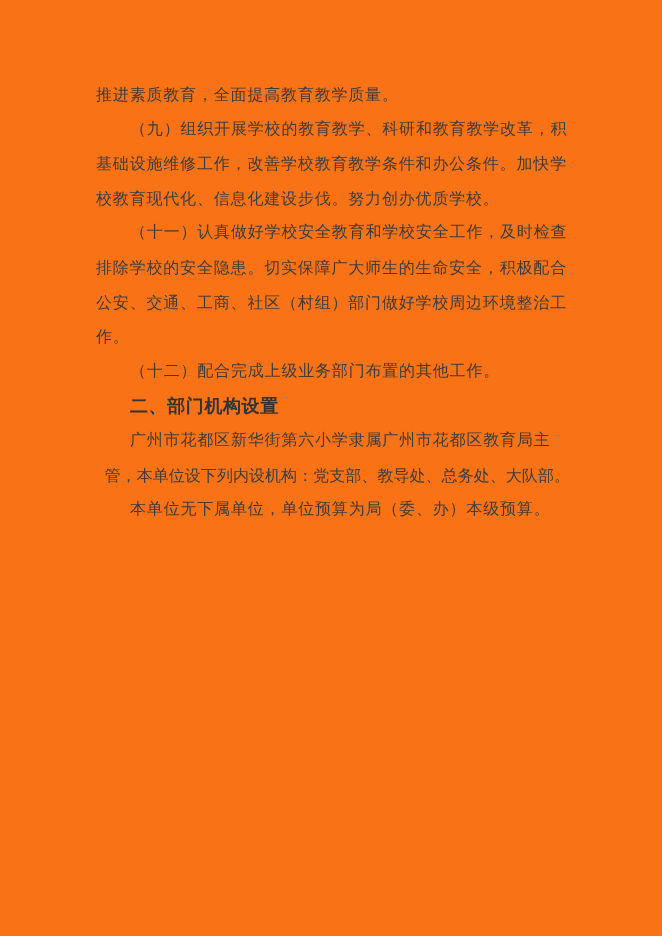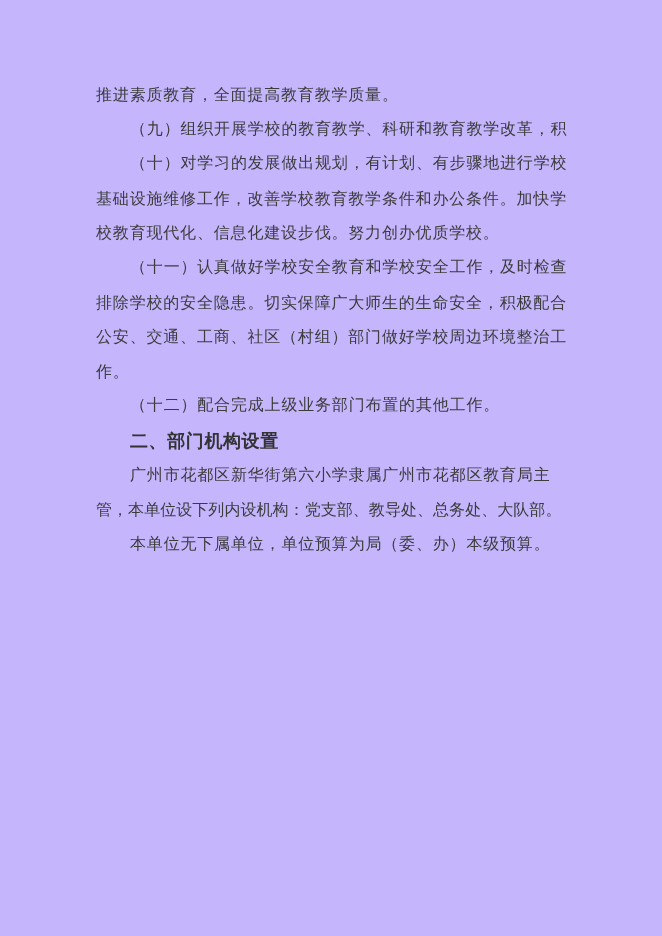--- a/index.html
+++ b/index.html
@@ -7,56 +7,56 @@
     padding: 0;
     width: 662px;
     height: 936px;
     background: #ffffff;
     overflow: hidden;
   }
   .page {
     position: relative;
     width: 662px;
     height: 936px;
-    background: #c4b5fd;
+    background: #f97316;
     box-sizing: border-box;
     padding: 78px 92px 0 96px;
     font-family: "Liberation Serif", "DejaVu Serif", serif;
     color: #3c3c3c;
   }
   .line {
     height: 34.6px;
     line-height: 34.6px;
     font-size: 16px;
     letter-spacing: 0.82px;
     white-space: nowrap;
     text-align: left;
   }
   .indent {
     padding-left: 34px;
     font-family: Liberation Mono, monospace;
   }
   .tight {
     letter-spacing: 0.05px;
+    text-align: right;
   }
   .heading {
     font-family: Liberation Sans, sans-serif;
     font-weight: bold;
     font-size: 18px;
     letter-spacing: 0.6px;
     color: #333333;
   }
 </style>
 </head>
 <body>
 
 <div class="page">
   <div class="line">推进素质教育，全面提高教育教学质量。</div>
   <div class="line indent">（九）组织开展学校的教育教学、科研和教育教学改革，积</div>
-  <div class="line indent">（十）对学习的发展做出规划，有计划、有步骤地进行学校</div>
   <div class="line">基础设施维修工作，改善学校教育教学条件和办公条件。加快学</div>
   <div class="line">校教育现代化、信息化建设步伐。努力创办优质学校。</div>
   <div class="line indent">（十一）认真做好学校安全教育和学校安全工作，及时检查</div>
   <div class="line">排除学校的安全隐患。切实保障广大师生的生命安全，积极配合</div>
   <div class="line">公安、交通、工商、社区（村组）部门做好学校周边环境整治工</div>
   <div class="line">作。</div>
   <div class="line indent">（十二）配合完成上级业务部门布置的其他工作。</div>
   <div class="line indent heading">二、部门机构设置</div>
   <div class="line indent">广州市花都区新华街第六小学隶属广州市花都区教育局主</div>
   <div class="line tight">管，本单位设下列内设机构：党支部、教导处、总务处、大队部。</div>

